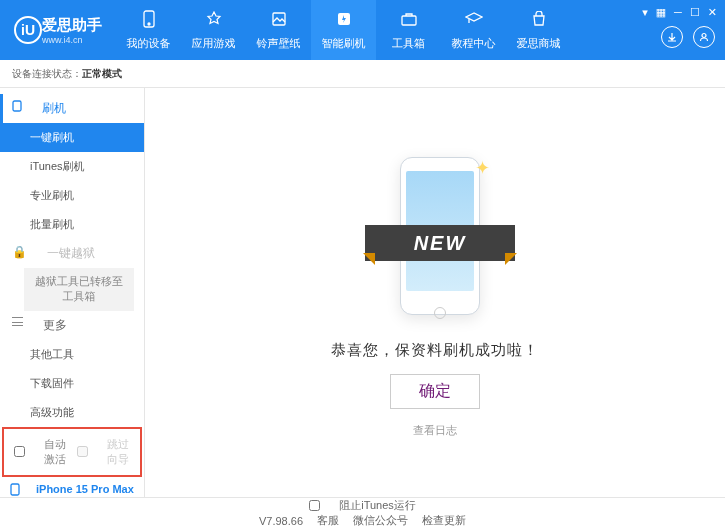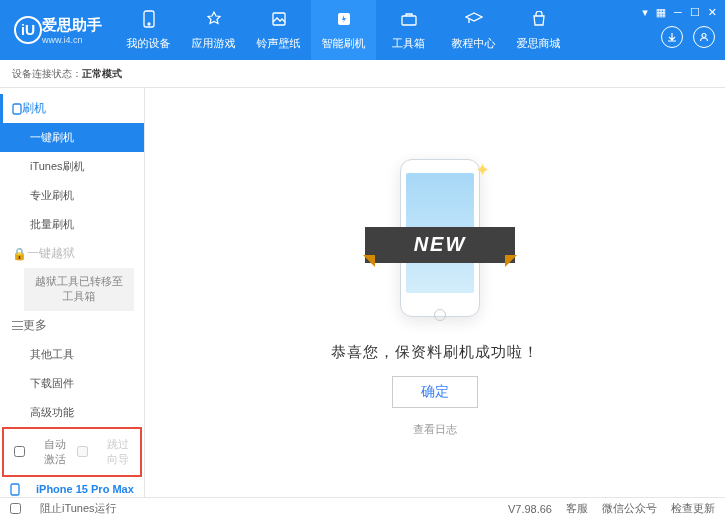--- a/index.html
+++ b/index.html
@@ -15,44 +15,44 @@
 .nav-item.active { background:#2f94f7; }
 .nav-icon { width:20px; height:20px; display:flex; align-items:center; justify-content:center; }
 .win-controls { position:absolute; right:8px; top:6px; display:flex; gap:8px; font-size:11px; color:#fff; }
 .win-controls span { cursor:pointer; }
 .right-icons { position:absolute; right:10px; top:26px; display:flex; gap:10px; }
 .circle-btn { width:22px; height:22px; border:1.5px solid #fff; border-radius:50%; display:flex; align-items:center; justify-content:center; cursor:pointer; }
 .status-bar { height:28px; border-bottom:1px solid #e5e5e5; display:flex; align-items:center; padding:0 12px; font-size:10px; color:#666; }
 .status-bar b { color:#333; }
 .body { display:flex; height:409px; }
 .sidebar { width:145px; border-right:1px solid #e5e5e5; display:flex; flex-direction:column; padding-top:6px; overflow:hidden; }
-.side-sec { padding:6px 12px; display:flex; align-items:center; gap:0; color:#666; font-size:12px; }
+.side-sec { padding:6px 12px; display:flex; align-items:flex-start; gap:20px; color:#666; font-size:12px; }
 .side-sec.blue { color:#2086ee; border-left:3px solid #2086ee; padding-left:9px; }
 .side-item { padding:7px 10px 7px 30px; font-size:11px; color:#555; cursor:pointer; }
 .side-item.active { background:#2086ee; color:#fff; }
 .side-item.grey-box { background:#f2f2f2; color:#888; margin:0 10px 0 24px; padding:6px 8px; text-align:center; line-height:1.4; }
 .checkbox-row { display:flex; gap:10px; padding:8px 10px; font-size:11px; color:#888; border:2px solid #e74c3c; margin:0 2px; }
 .cb { display:flex; align-items:center; gap:19px; }
 .cb input { width:11px; height:11px; }
 .device-info { padding:6px 10px; font-size:11px; }
 .device-name { color:#2086ee; font-weight:bold; }
 .main { flex:1; display:flex; flex-direction:column; align-items:center; justify-content:center; gap:14px; }
 .phone-img { position:relative; width:130px; height:180px; }
 .phone-body { position:absolute; left:30px; top:10px; width:80px; height:158px; background:#fff; border:1px solid #d0d8e0; border-radius:12px; box-shadow:0 4px 15px rgba(0,0,0,0.1); }
 .phone-screen { position:absolute; left:36px; top:24px; width:68px; height:120px; background:linear-gradient(#a7d8f7,#d3edfb); border-radius:2px; }
 .phone-home { position:absolute; left:64px; bottom:8px; width:12px; height:12px; border:1px solid #ccc; border-radius:50%; }
 .ribbon { position:absolute; left:-5px; top:78px; width:150px; height:36px; background:#404040; display:flex; align-items:center; justify-content:center; color:#fff; font-weight:bold; font-style:italic; font-size:20px; letter-spacing:2px; }
 .ribbon:before,.ribbon:after { content:""; position:absolute; top:28px; border:6px solid #d48a00; }
 .ribbon:before { left:-2px; border-left-color:transparent; border-bottom-color:transparent; }
 .ribbon:after { right:-2px; border-right-color:transparent; border-bottom-color:transparent; }
 .sparkle { position:absolute; right:10px; top:10px; color:#ffd966; font-size:18px; }
 .success-text { font-size:15px; color:#333; letter-spacing:1px; }
-.ok-btn { padding:6px 28px; border:1px solid #ccc; background:#fff; cursor:pointer; font-size:14px; color:#3b82f6; }
+.ok-btn { padding:6px 28px; border:1px solid #ccc; background:#fff; cursor:pointer; font-size:16px; color:#701a75; }
 .view-log { color:#999; font-size:11px; cursor:pointer; }
-.footer { height:22px; border-top:1px solid #e5e5e5; display:flex; align-items:center; padding:0 10px; font-size:11px; color:#666; justify-content:space-between; }
+.footer { height:22px; border-top:1px solid #e5e5e5; display:flex; align-items:center; padding:0 10px; font-size:11px; color:#666; justify-content:space-between;flex-direction:column; }
 .footer-left { display:flex; align-items:center; gap:4px; }
 .footer-right { display:flex; gap:14px; align-items:center; }
 .footer-right span { cursor:pointer; }
 .lock-icon { color:#bbb; }
 .list-icon { display:inline-block; width:11px; height:9px; border-top:1px solid #888; border-bottom:1px solid #888; position:relative; }
 .list-icon:after { content:""; position:absolute; top:4px; left:0; width:100%; border-top:1px solid #888; }
 </style>
 </head>
 <body>
 

